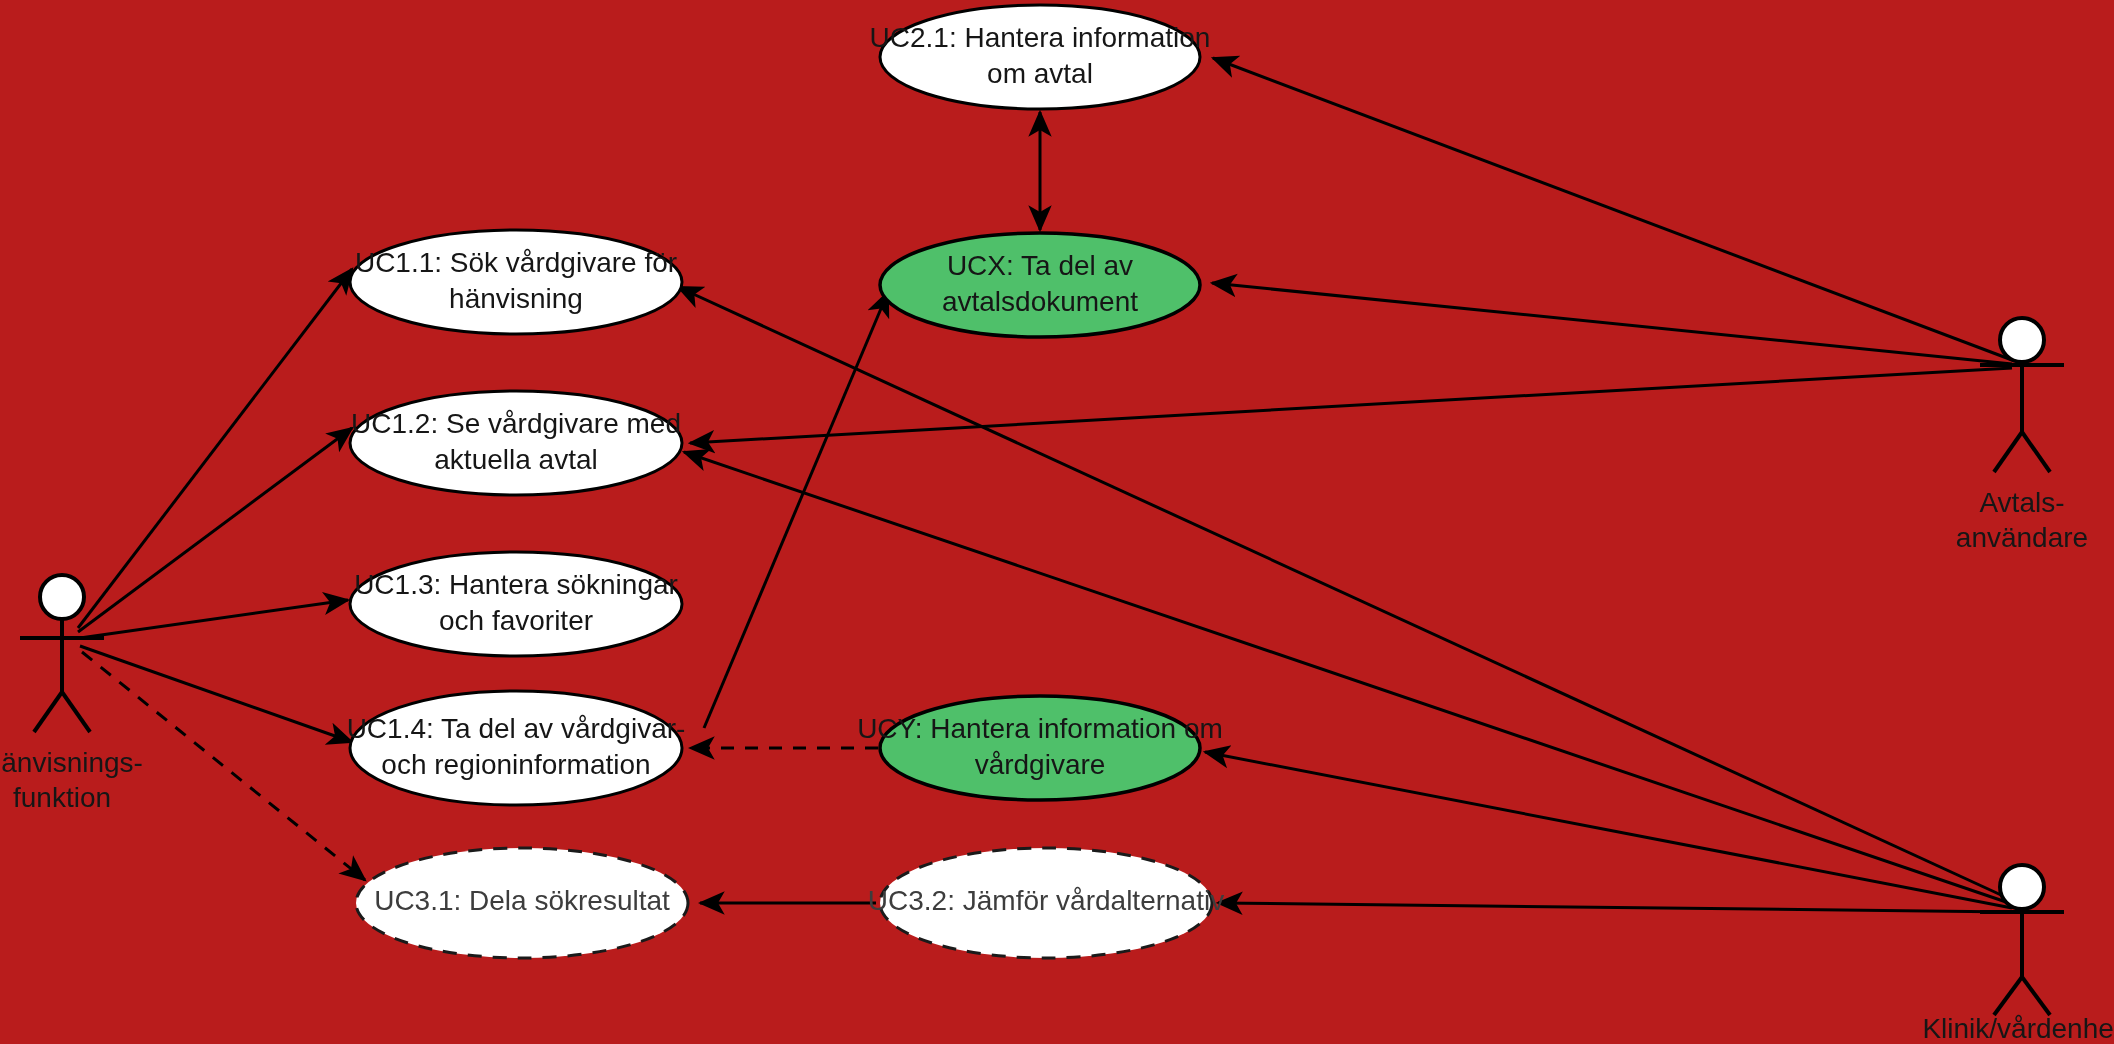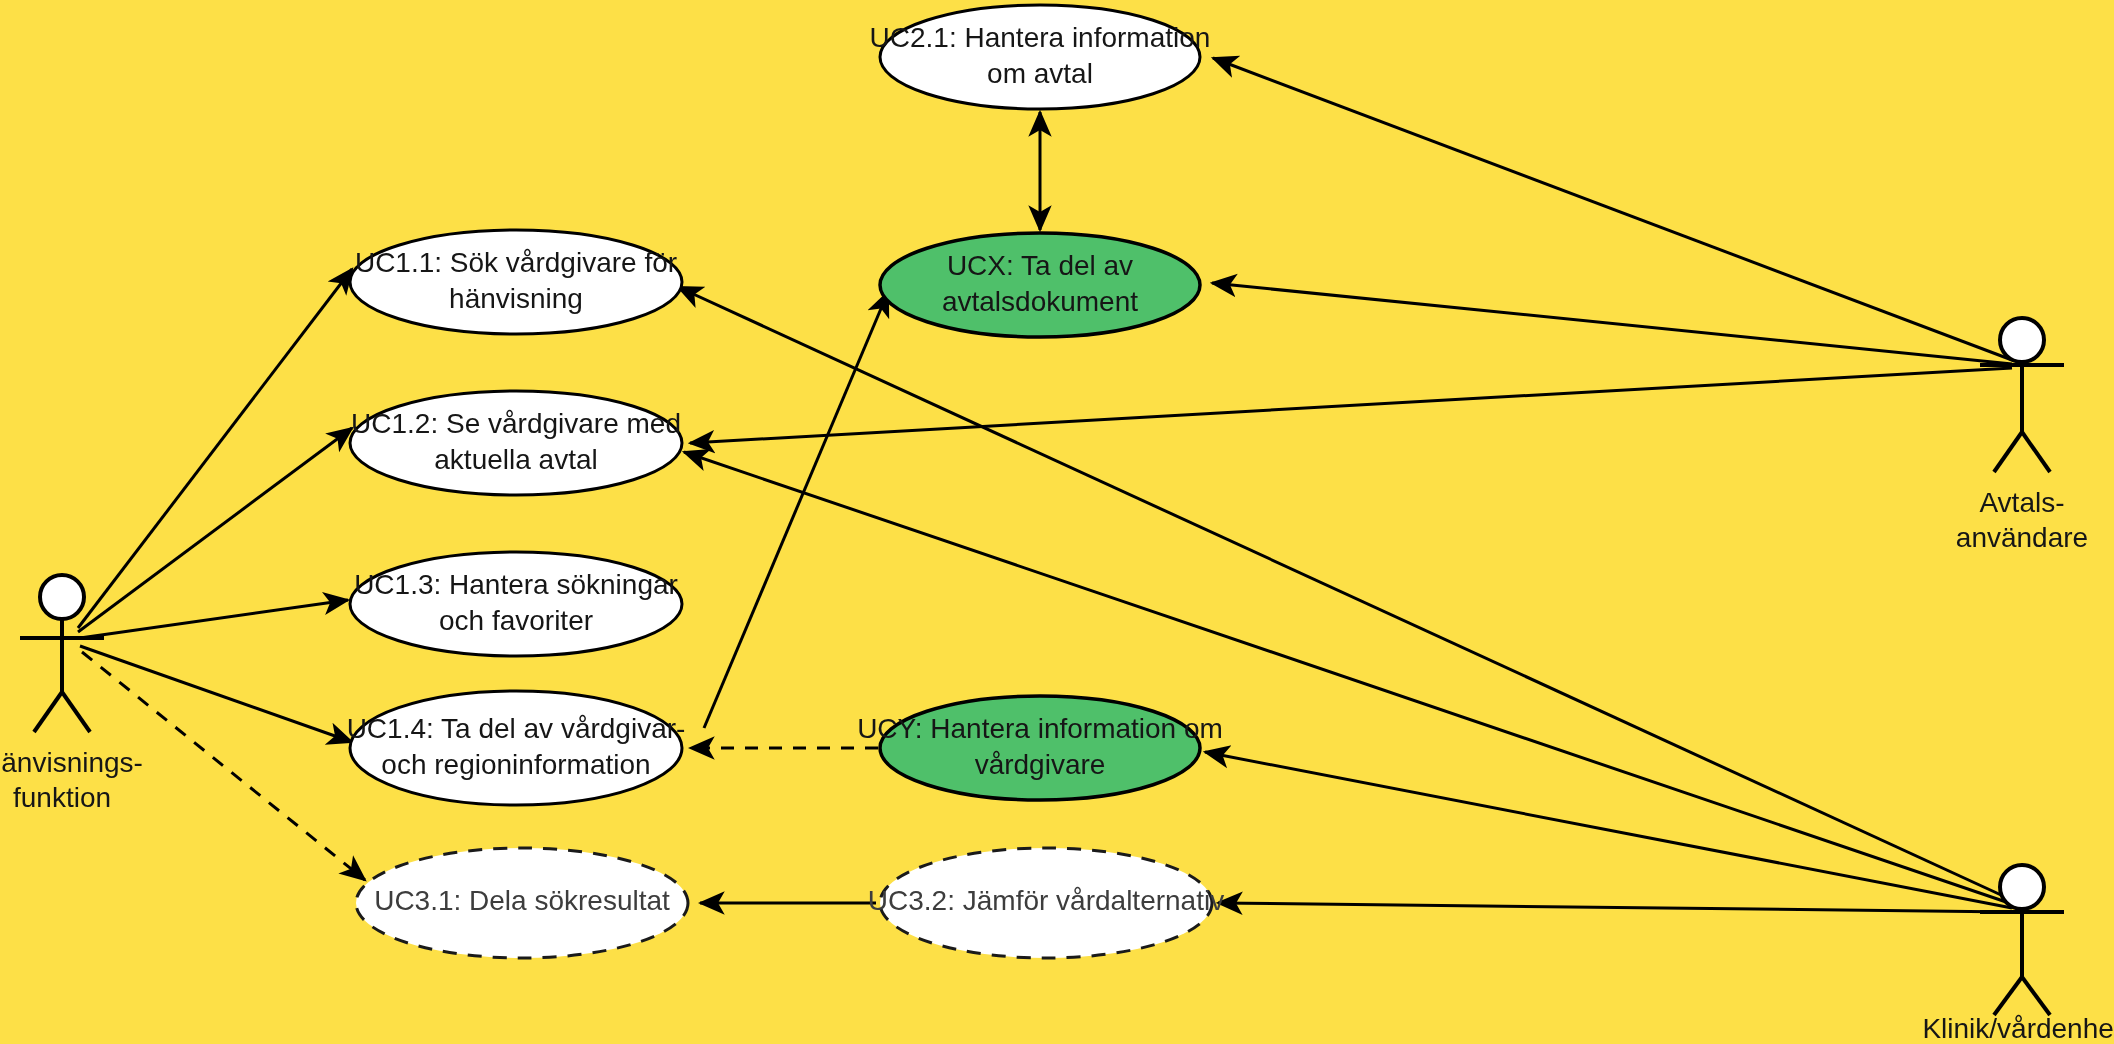--- a/index.html
+++ b/index.html
@@ -8,21 +8,21 @@
     padding: 0;
     background: #ffffff;
   }
   body {
     font-family: "Liberation Sans", sans-serif;
   }
   #diagram-root {
     position: relative;
     width: 2114px;
     height: 1044px;
-    background: #fde047;
+    background: #b91c1c;
     overflow: hidden;
   }
   svg#uml-canvas {
     position: absolute;
     top: 0;
     left: 0;
     width: 2114px;
     height: 1044px;
     display: block;
   }

